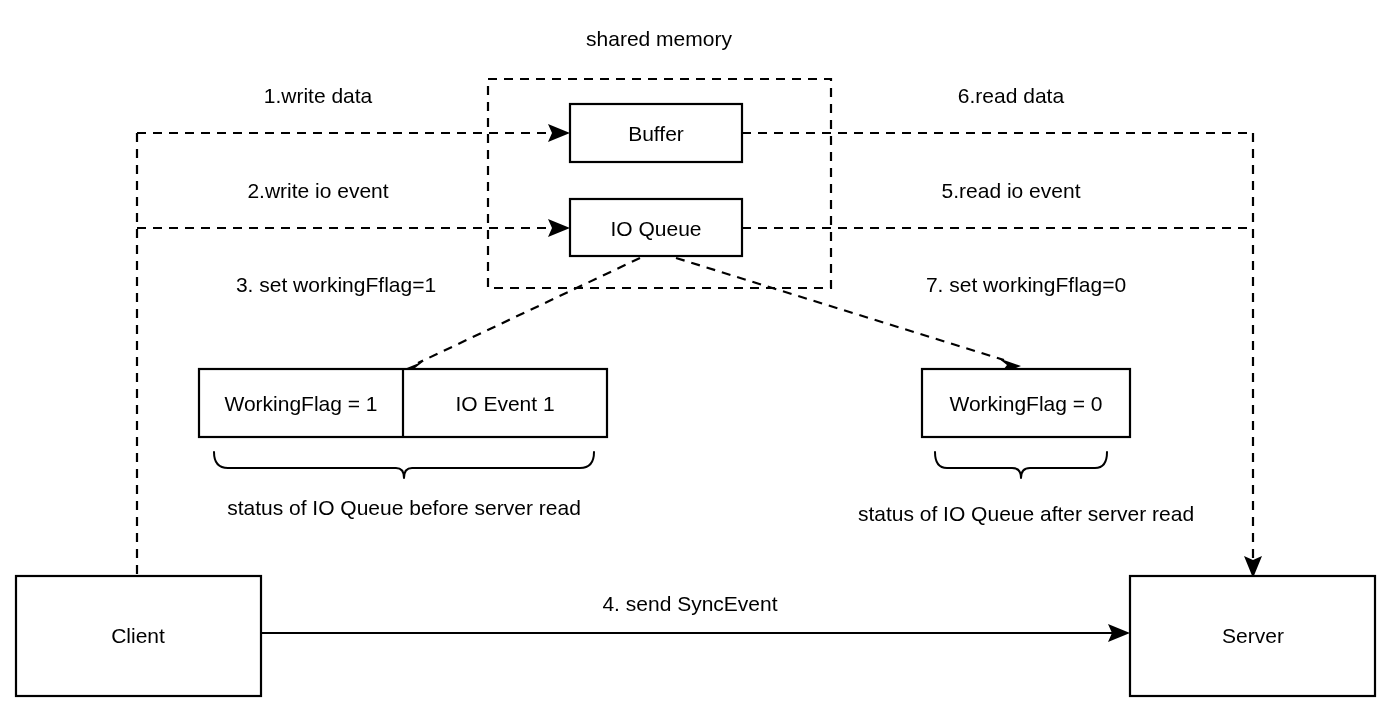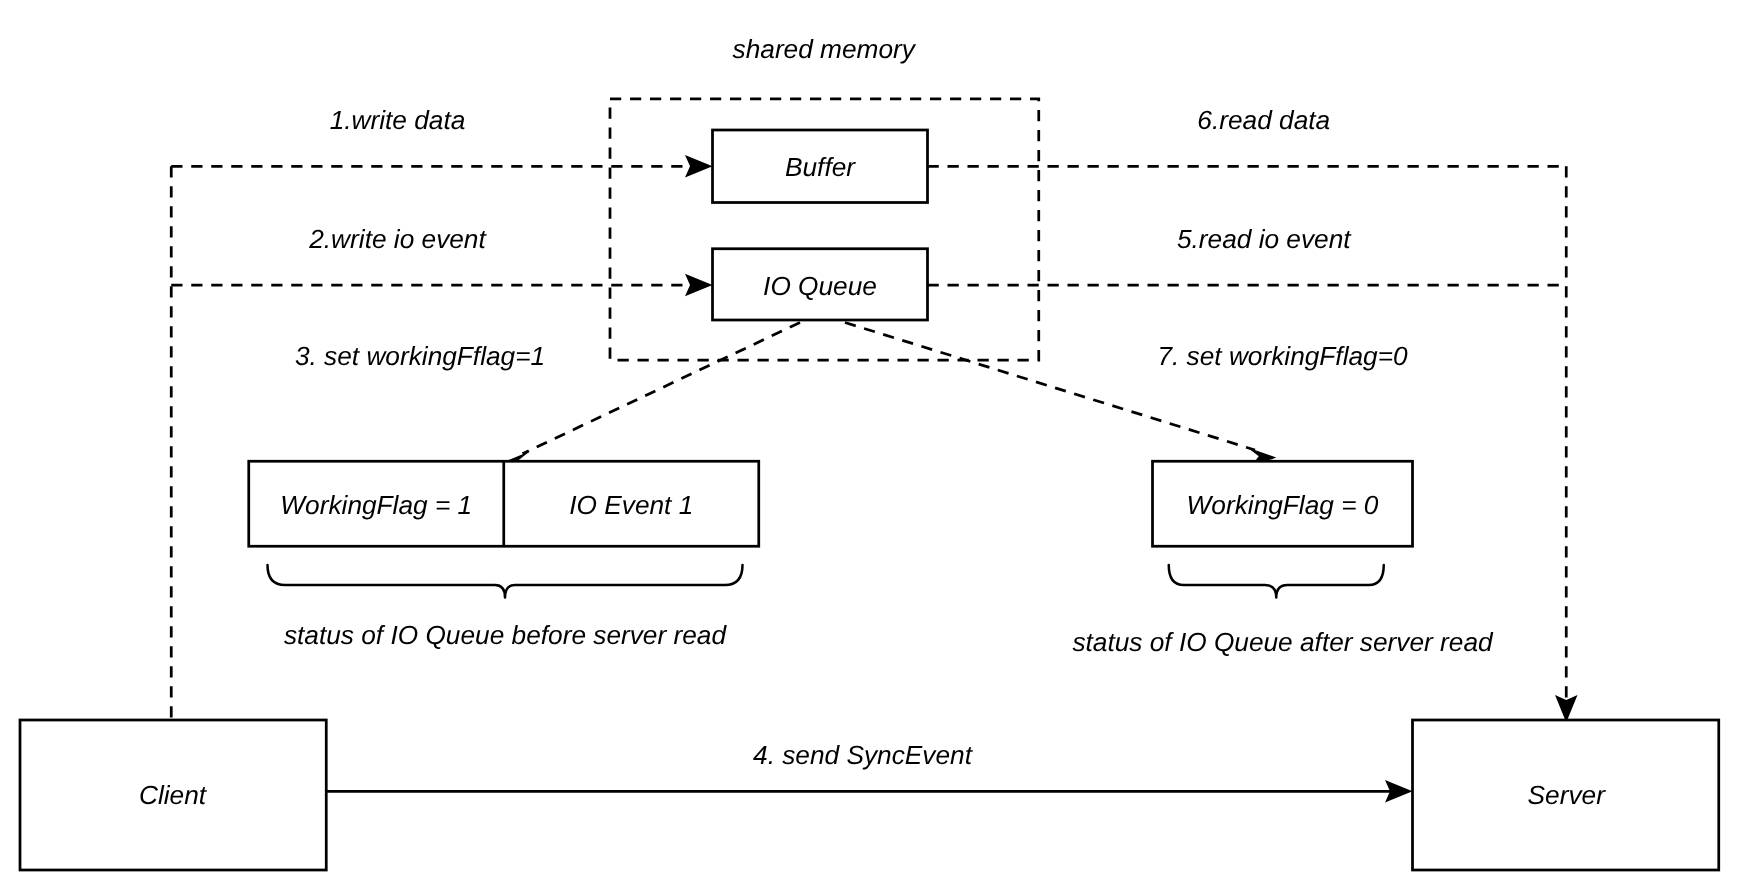--- a/index.html
+++ b/index.html
@@ -6,21 +6,20 @@
     margin: 0;
     padding: 0;
     background: #ffffff;
   }
   #diagram-root {
     position: relative;
     width: 1390px;
     height: 714px;
     background: #ffffff;
     font-family: "Liberation Sans", sans-serif;
-    font-style: italic;
   }
   svg.diagram {
     display: block;
     width: 1390px;
     height: 714px;
   }
   text {
     font-family: "Liberation Sans", sans-serif;
     fill: #000000;
     font-size: 21px;

